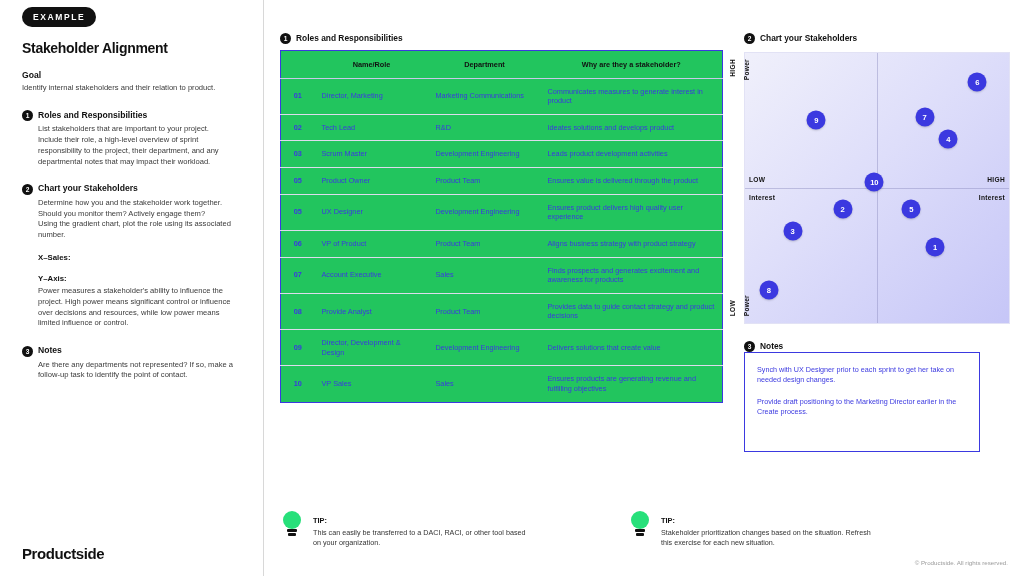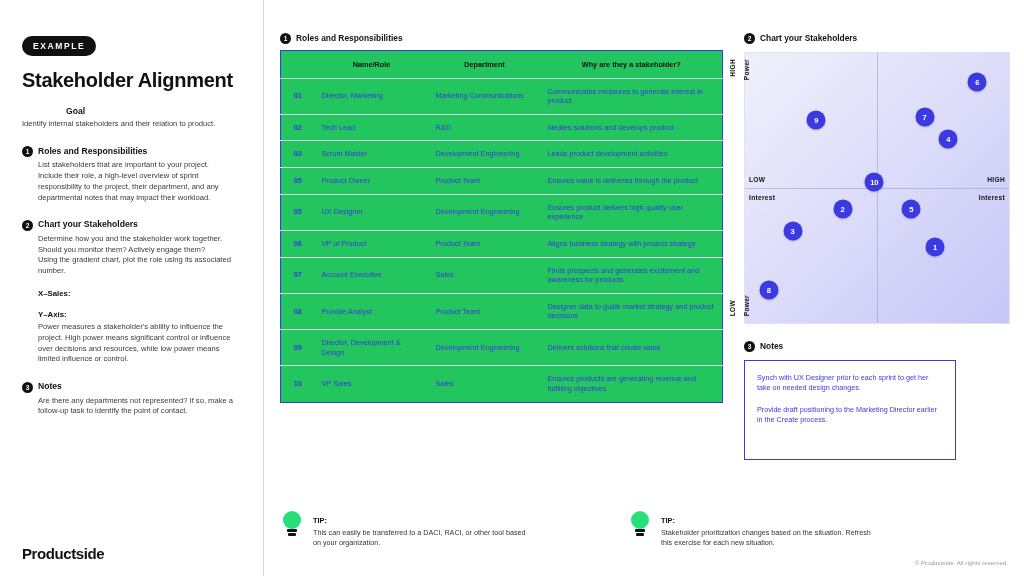--- a/index.html
+++ b/index.html
@@ -9,36 +9,36 @@
     background: #ffffff;
     color: #111111;
     overflow: hidden;
   }
   .page { position: relative; width: 1024px; height: 576px; display: flex; }
 
   
   .sidebar {
     width: 264px; height: 576px;
     border-right: 1px solid #d8d8d8;
-    padding: 35px 22px 14px 22px;
+    padding: 6px 22px 14px 22px;
     position: relative;
     background: #fff;
   }
   .example-badge {
     display: inline-block;
     background: #111111; color: #ffffff;
     font-size: 8.5px; font-weight: bold; letter-spacing: 1.6px;
     padding: 5px 11px; border-radius: 11px;
   }
   .sb-title {
-    font-size: 20px; font-weight: bold; letter-spacing: -0.3px;
+    font-size: 14px; font-weight: bold; letter-spacing: -0.3px;
     margin-top: 13px; color: #111;
   }
   .sb-h {
-    font-size: 8.6px; font-weight: bold; margin-top: 14px; color: #111; margin-left: 44px;
+    font-size: 8.6px; font-weight: bold; margin-top: 14px; color: #111;
   }
   .sb-p {
     font-size: 7.6px; line-height: 1.42; color: #3a3a3a; margin-top: 3px;
   }
   .sb-num-row { display: flex; align-items: flex-start; gap: 5px; margin-top: 16px; }
   .numdot {
     width: 11px; height: 11px; border-radius: 50%;
     background: #111; color: #fff;
     font-size: 6.6px; font-weight: bold;
     display: flex; align-items: center; justify-content: center;
@@ -105,21 +105,21 @@
     display: flex; align-items: center; justify-content: center;
     transform: translate(-50%, -50%);
     box-shadow: 0 1px 2px rgba(0,0,0,.18);
   }
   .lbl { position: absolute; font-size: 6.6px; font-weight: bold; color: #111; letter-spacing: .3px; }
   .lbl.vert { writing-mode: vertical-rl; transform: rotate(180deg); }
 
   
   .notes-wrap { position: absolute; left: 480px; top: 340px; width: 266px; }
   .notes-box {
-    margin-top: 8px; width: 212px; height: 100px;
+    width: 236px; height: 100px;
     border: 1px solid #3b39e0; background: #fff;
     padding: 12px 12px;
   }
   .note-line { font-size: 7.2px; color: #3b39e0; line-height: 1.4; }
   .note-line + .note-line { margin-top: 12px; }
 
   
   .tips { position: absolute; left: 16px; bottom: 28px; width: 740px; display: flex; gap: 96px; }
   .tip { display: flex; gap: 9px; width: 252px; }
   .tip-label { font-size: 7.4px; font-weight: bold; color: #111; }
@@ -234,21 +234,21 @@
           <tr>
             <td class="idx">07</td>
             <td>Account Executive</td>
             <td>Sales</td>
             <td>Finds prospects and generates excitement and awareness for products</td>
           </tr>
           <tr>
             <td class="idx">08</td>
             <td>Provide Analyst</td>
             <td>Product Team</td>
-            <td>Designer data to guide market strategy and product decisions</td>
+            <td>Provides data to guide contact strategy and product decisions</td>
           </tr>
           <tr>
             <td class="idx">09</td>
             <td>Director, Development &amp; Design</td>
             <td>Development Engineering</td>
             <td>Delivers solutions that create value</td>
           </tr>
           <tr>
             <td class="idx">10</td>
             <td>VP Sales</td>

